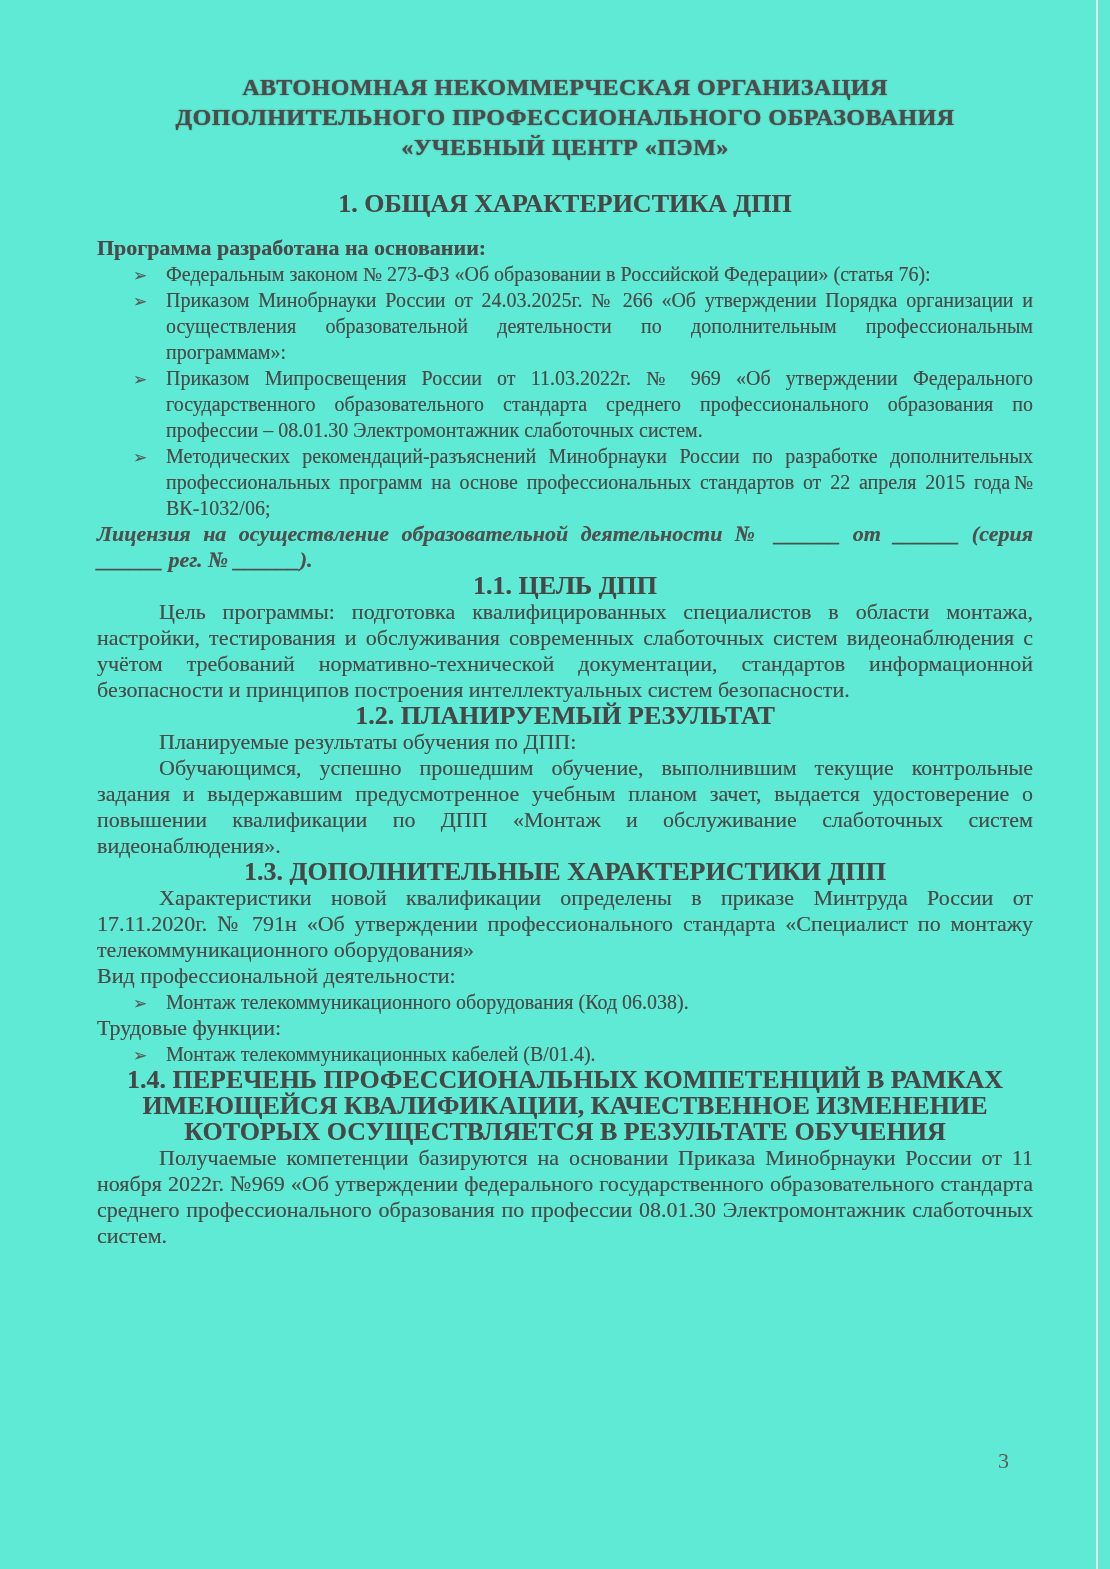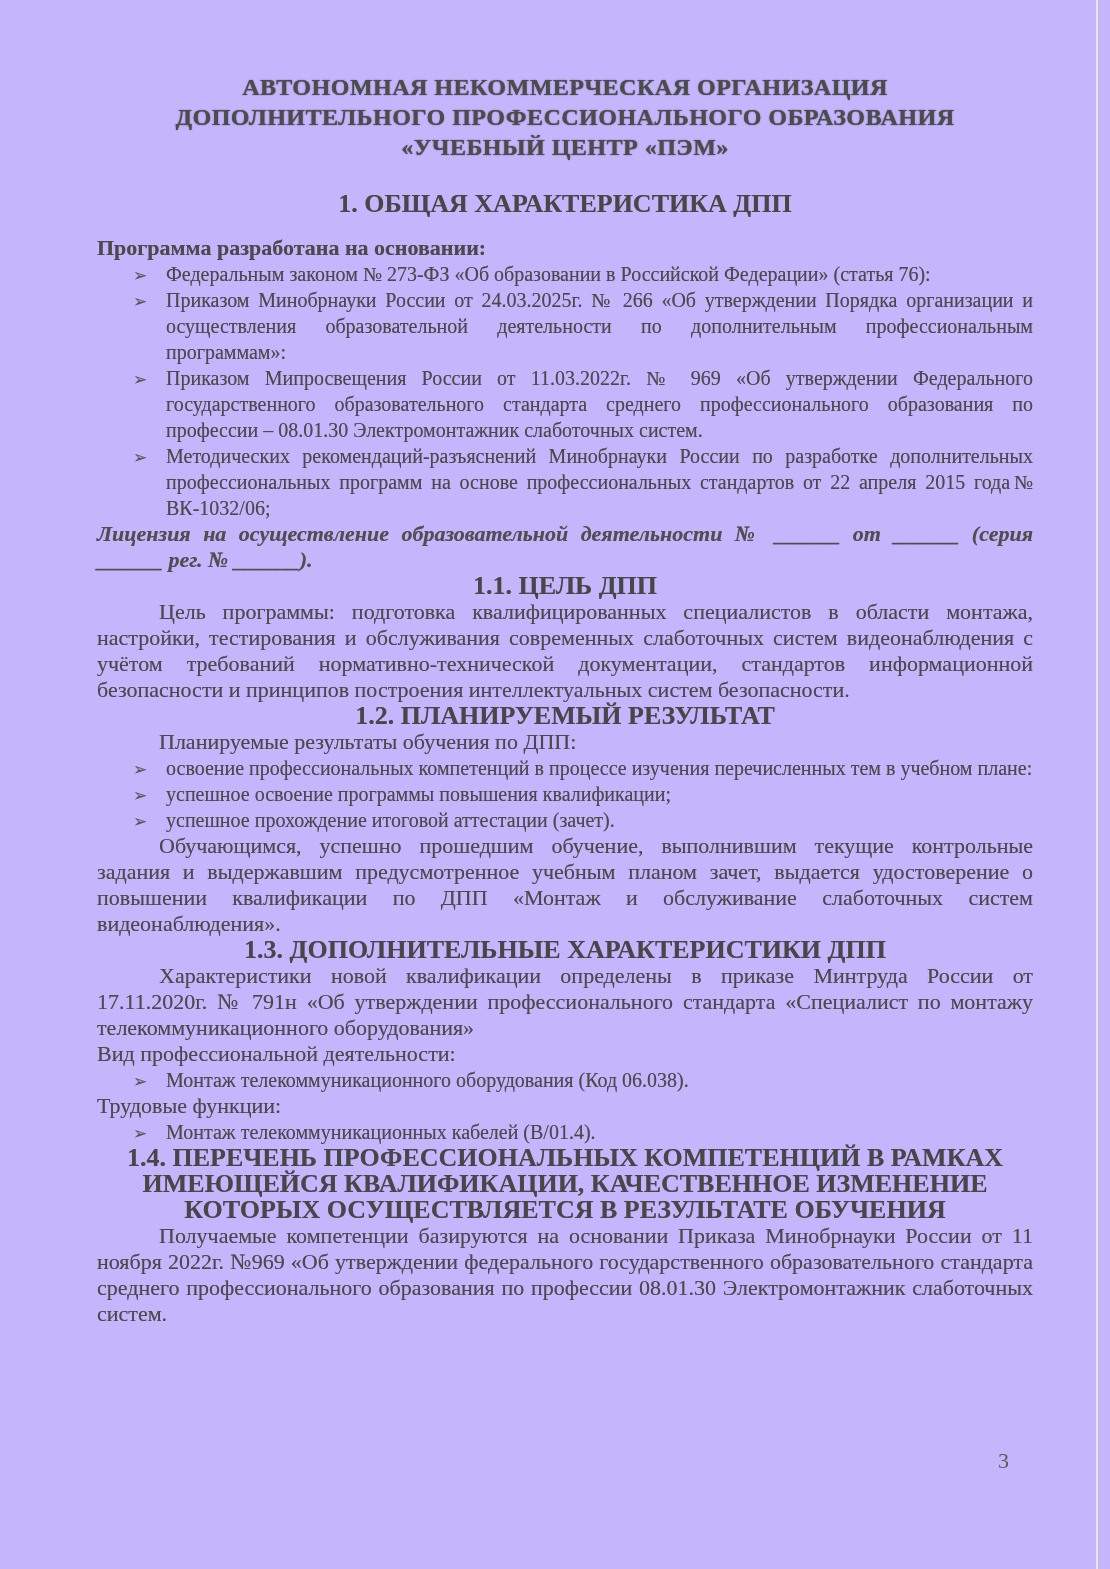--- a/index.html
+++ b/index.html
@@ -1,21 +1,21 @@
 <!DOCTYPE html>
 <html><head>
 <meta charset="utf-8">
 <style>
   * { box-sizing: border-box; }
   html, body { margin: 0; padding: 0; background: #ffffff; }
   .page {
     position: relative;
     width: 1110px;
     height: 1569px;
-    background: #c4b5fd;
+    background: #5eead4;
     font-family: "Liberation Serif", "DejaVu Serif", serif;
     color: #4a4a4a;
     overflow: hidden;
   }
   .content {
     position: absolute;
     left: 97px;
     top: 72px;
     width: 936px;
     text-shadow: 0 0 0.5px rgba(80,80,80,0.55);
@@ -102,25 +102,20 @@
       <li class="li">Приказом Мипросвещения России от 11.03.2022г. № 969 «Об утверждении Федерального государственного образовательного стандарта среднего профессионального образования по профессии – 08.01.30 Электромонтажник слаботочных систем.</li>
       <li class="li">Методических рекомендаций-разъяснений Минобрнауки России по разработке дополнительных профессиональных программ на основе профессиональных стандартов от 22 апреля 2015 года№ ВК-1032/06;</li>
     </ul>
     <p class="para license">Лицензия на осуществление образовательной деятельности № ______ от ______ (серия ______ рег. № ______).</p>
 
     <h2 class="heading">1.1. ЦЕЛЬ ДПП</h2>
     <p class="para indent">Цель программы: подготовка квалифицированных специалистов в области монтажа, настройки, тестирования и обслуживания современных слаботочных систем видеонаблюдения с учётом требований нормативно-технической документации, стандартов информационной безопасности и принципов построения интеллектуальных систем безопасности.</p>
 
     <h2 class="heading">1.2. ПЛАНИРУЕМЫЙ РЕЗУЛЬТАТ</h2>
     <p class="para indent">Планируемые результаты обучения по ДПП:</p>
-    <ul class="list">
-      <li class="li">освоение профессиональных компетенций в процессе изучения перечисленных тем в учебном плане:</li>
-      <li class="li">успешное освоение программы повышения квалификации;</li>
-      <li class="li">успешное прохождение итоговой аттестации (зачет).</li>
-    </ul>
     <p class="para indent">Обучающимся, успешно прошедшим обучение, выполнившим текущие контрольные задания и выдержавшим предусмотренное учебным планом зачет, выдается удостоверение о повышении квалификации по ДПП «Монтаж и обслуживание слаботочных систем видеонаблюдения».</p>
 
     <h2 class="heading">1.3. ДОПОЛНИТЕЛЬНЫЕ ХАРАКТЕРИСТИКИ ДПП</h2>
     <p class="para indent">Характеристики новой квалификации определены в приказе Минтруда России от 17.11.2020г. № 791н «Об утверждении профессионального стандарта «Специалист по монтажу телекоммуникационного оборудования»</p>
     <p class="para">Вид профессиональной деятельности:</p>
     <ul class="list">
       <li class="li">Монтаж телекоммуникационного оборудования (Код 06.038).</li>
     </ul>
     <p class="para">Трудовые функции:</p>
     <ul class="list">

